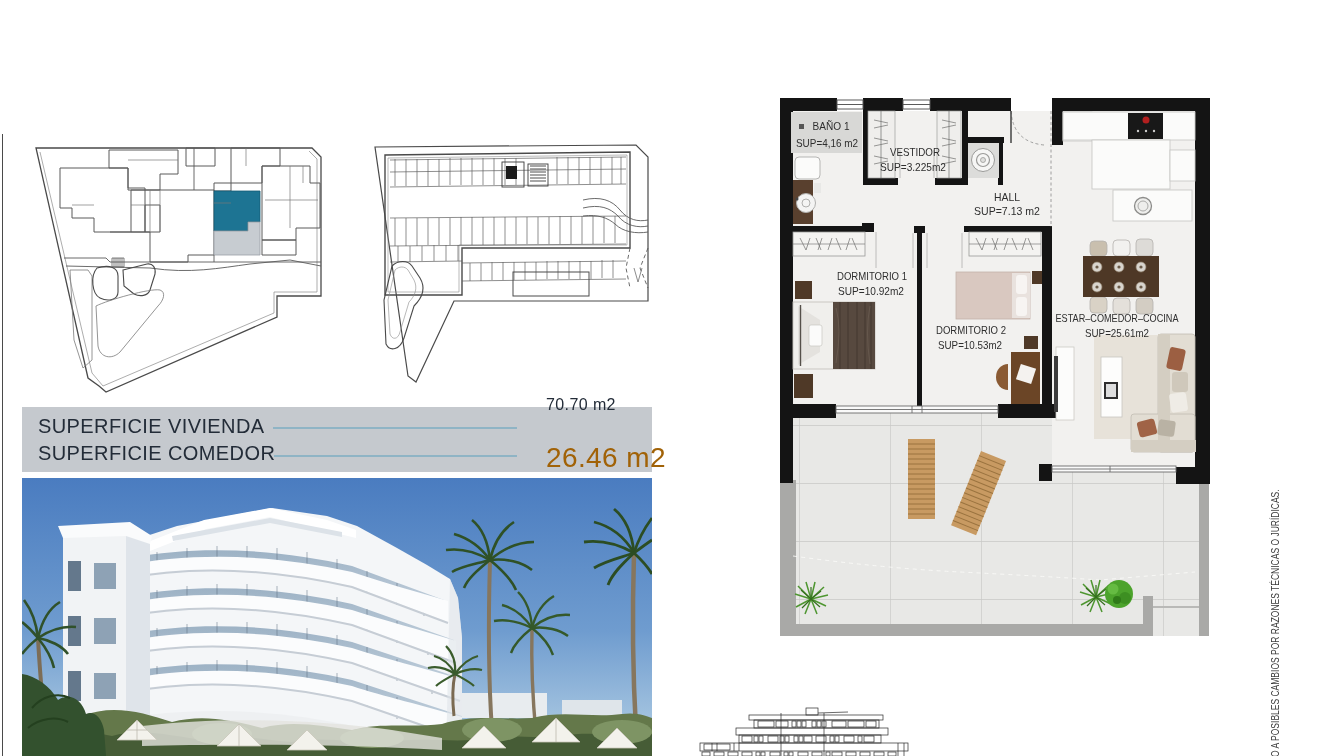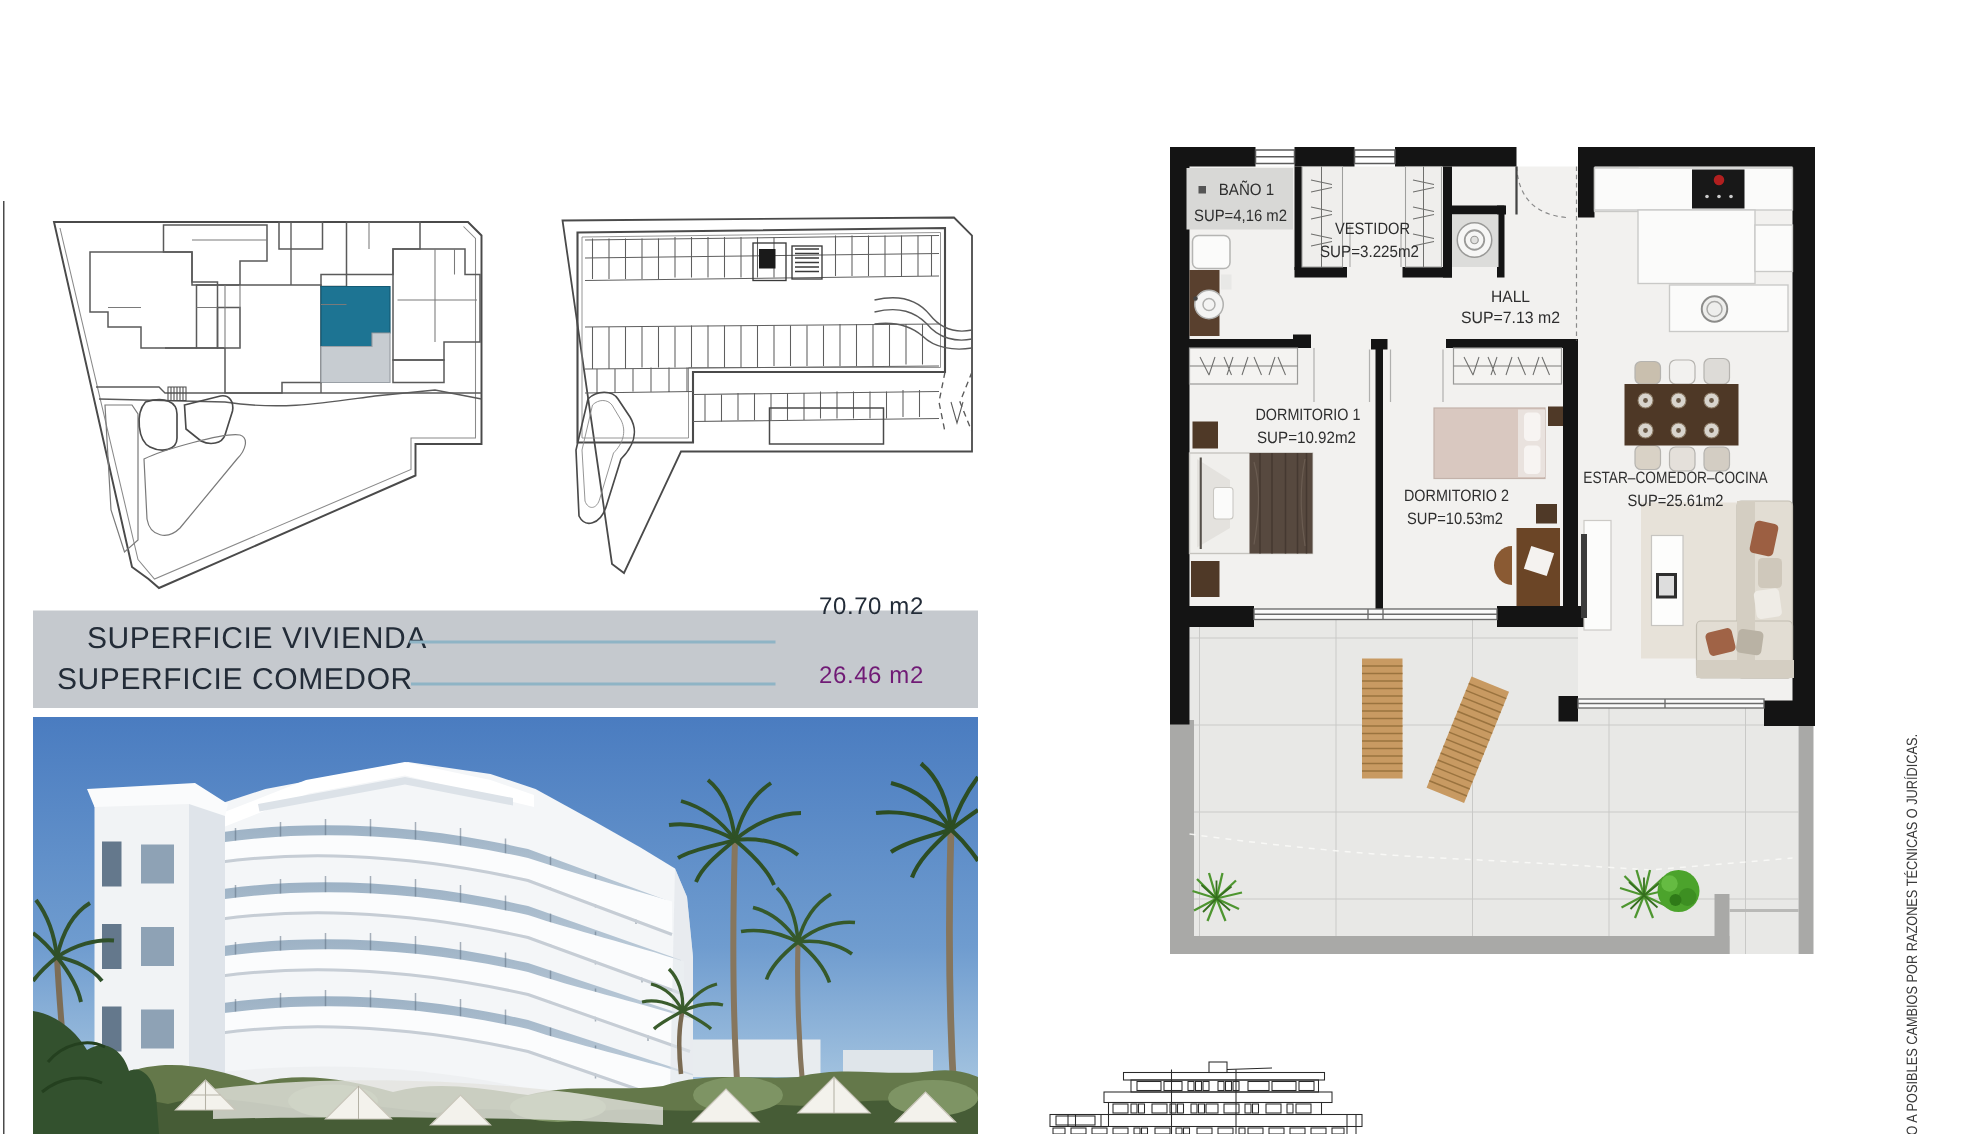--- a/index.html
+++ b/index.html
@@ -99,27 +99,27 @@
   </g>
 
   <path d="M392,266 C398,260 408,260 412,266 L420,278 C426,288 422,298 414,306 L404,338 C400,350 390,352 386,344 L384,300 Z" stroke="#4a4a4a" stroke-width="1.1"></path>
   <path d="M395,270 C399,266 405,266 408,270 L414,280 C418,288 415,296 409,302 L400,332 C398,340 392,340 390,334 L388,300 Z" stroke="#8a8a8a" stroke-width="0.6"></path>
 
   <rect x="513" y="272" width="76" height="24" stroke="#4a4a4a" stroke-width="1"></rect>
 </svg>
 
 <div class="abs" style="left:22px;top:407px;width:630px;height:65px;background:#c5c9ce;"></div>
 
-<div class="abs" style="left:38px;top:415px;width:600px;font-size:20px;letter-spacing:0.4px;color:#232c38;margin-left:20px;">SUPERFICIE VIVIENDA</div>
+<div class="abs" style="left:38px;top:415px;width:600px;font-size:20px;letter-spacing:0.4px;color:#232c38;">SUPERFICIE VIVIENDA</div>
 <div class="abs" style="left:273px;top:427px;width:244px;height:2px;background:#8fb4c5;"></div>
 <div class="abs" style="left:546px;top:396px;font-size:16px;letter-spacing:0.4px;color:#232c38;">70.70 m2</div>
 
 <div class="abs" style="left:38px;top:442px;width:600px;font-size:20px;letter-spacing:0.4px;color:#232c38;">SUPERFICIE COMEDOR</div>
 <div class="abs" style="left:274px;top:455px;width:243px;height:2px;background:#8fb4c5;"></div>
-<div class="abs" style="left:546px;top:442px;font-size:16px;letter-spacing:0.4px;color:#701a75;">26.46 m2</div>
+<div class="abs" style="left:546px;top:442px;font-size:28px;letter-spacing:0.4px;color:#a16207;">26.46 m2</div>
 
 <svg class="abs" style="left:22px;top:478px;" width="630" height="278" viewBox="0 0 630 278">
   <defs>
     <linearGradient id="sky" x1="0" y1="0" x2="0" y2="1">
       <stop offset="0" stop-color="#4a7cc0"></stop>
       <stop offset="0.55" stop-color="#6f9ccf"></stop>
       <stop offset="0.85" stop-color="#9fc0de"></stop>
       <stop offset="1" stop-color="#bdd5e8"></stop>
     </linearGradient>
     <linearGradient id="glass" x1="0" y1="0" x2="0" y2="1">

